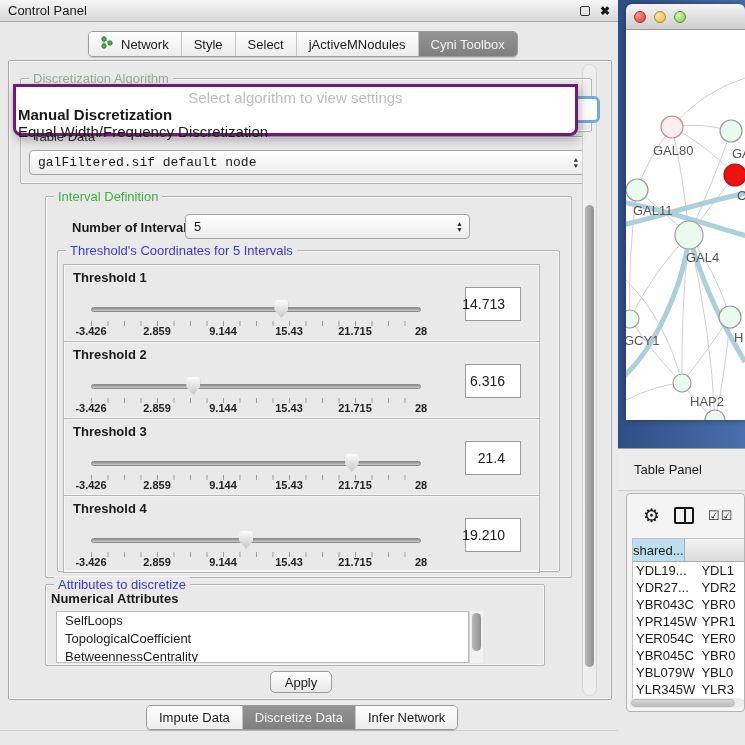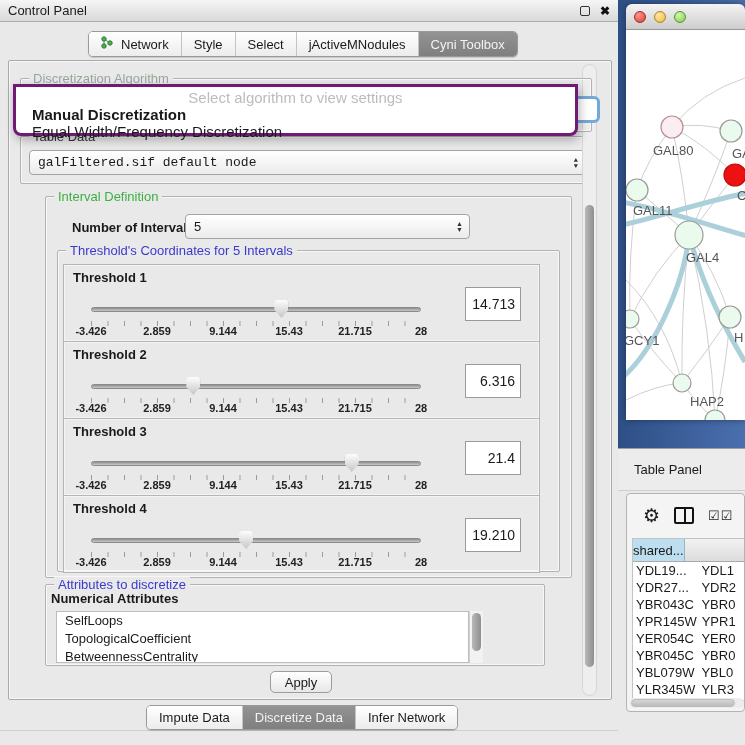--- a/index.html
+++ b/index.html
@@ -44,21 +44,21 @@
   .combo .arrows { position:absolute; right:6px; top:50%; transform:translateY(-50%);
     display:flex; flex-direction:column; line-height:6px; font-size:7px; color:#333; }
 
   #algo-combo-behind { left:520px; top:96px; width:80px; height:27px;
     border:3px solid #74a7da; border-radius:6px; background:#fff; z-index:2; }
 
   #algo-popup { left:13px; top:84px; width:565px; height:52px; background:#fff;
     border:3px solid #701a75; border-radius:0 0 8px 8px;
     box-shadow:2px 4px 10px rgba(0,0,0,.28); z-index:3; font-size:15px; }
   #algo-popup .hint { text-align:center; color:#bcbcbc; padding-top:2px; }
-  #algo-popup .opt { padding:0 16px; line-height:17px; }
+  #algo-popup .opt { padding:0 2px; line-height:17px; }
   #algo-popup .opt.b { font-weight:bold; }
 
   .slider-box { position:absolute; left:63px; width:477px; height:78px;
     border:1px solid #b5b5b5; box-shadow:inset 0 0 0 1px #f4f4f4; }
   .slider-box .t-label { position:absolute; left:9px; top:5px; font-weight:bold; font-size:13px; }
   .track-wrap { position:absolute; left:27px; top:38px; width:330px; height:20px; }
   .track { position:absolute; left:0; top:4px; width:100%; height:5px; border-radius:3px;
     background:linear-gradient(#8f8f8f,#c9c9c9); border:1px solid #8a8a8a; }
   .knob { position:absolute; top:-3px; width:14px; height:18px; transform:translateX(-50%);
     background:linear-gradient(#fdfdfd,#c6c6c6);
@@ -67,21 +67,21 @@
   .minor-ticks { position:absolute; left:27px; width:330px; height:5px; top:56px;
     background-image:linear-gradient(90deg,#9a9a9a 1px,transparent 1px);
     background-size:5% 100%; }
   .tick-labels { position:absolute; left:27px; width:330px; top:60px; height:14px;
     font-size:11px; font-weight:bold; color:#222; }
   .tick-labels span { position:absolute; transform:translateX(-50%); white-space:nowrap; }
   .tick-labels span i { font-style:normal; }
   .tl0{left:0%} .tl1{left:20%} .tl2{left:40%} .tl3{left:60%} .tl4{left:80%} .tl5{left:100%}
   .val-box { position:absolute; right:18px; top:22px; width:56px; height:34px;
     background:#fff; border:1px solid #9a9a9a; font-size:14px;
-    display:flex; align-items:center; justify-content:flex-end; padding-right:5px; }
+    display:flex; align-items:center; justify-content:flex-end; padding-right:15px; }
 
   #attr-list { position:absolute; left:10px; top:26px; width:413px; height:52px;
     background:#fff; border:1px solid #bdbdbd; overflow:hidden; font-size:13px; }
   #attr-list .item { padding:1px 8px; line-height:16px; }
   .vscroll { position:absolute; background:#f2f2f2; border-left:1px solid #d0d0d0; }
   .vthumb { position:absolute; left:2px; width:9px; border-radius:5px;
     background:linear-gradient(90deg,#b9b9b9,#8f8f8f); }
 
   #apply-btn { left:270px; top:671px; width:62px; height:22px;
     background:linear-gradient(#ffffff,#e7e7e7); border:1px solid #9c9c9c;

